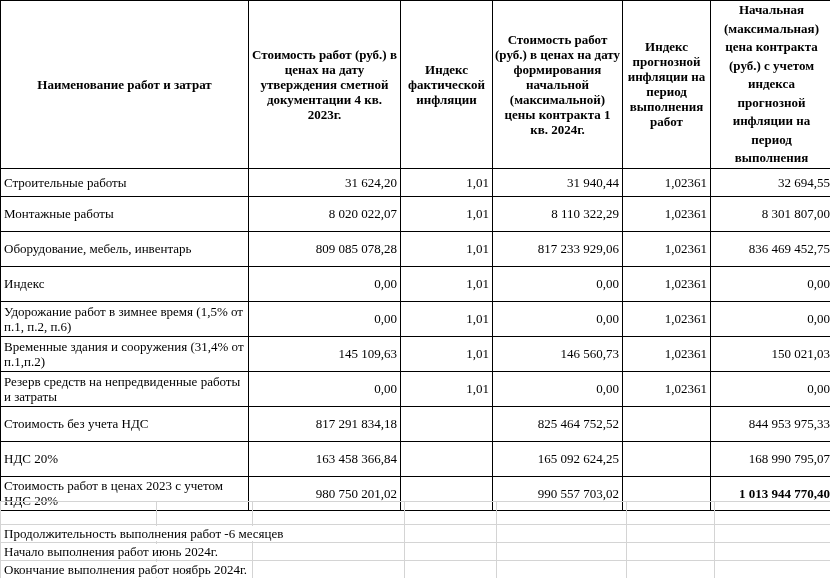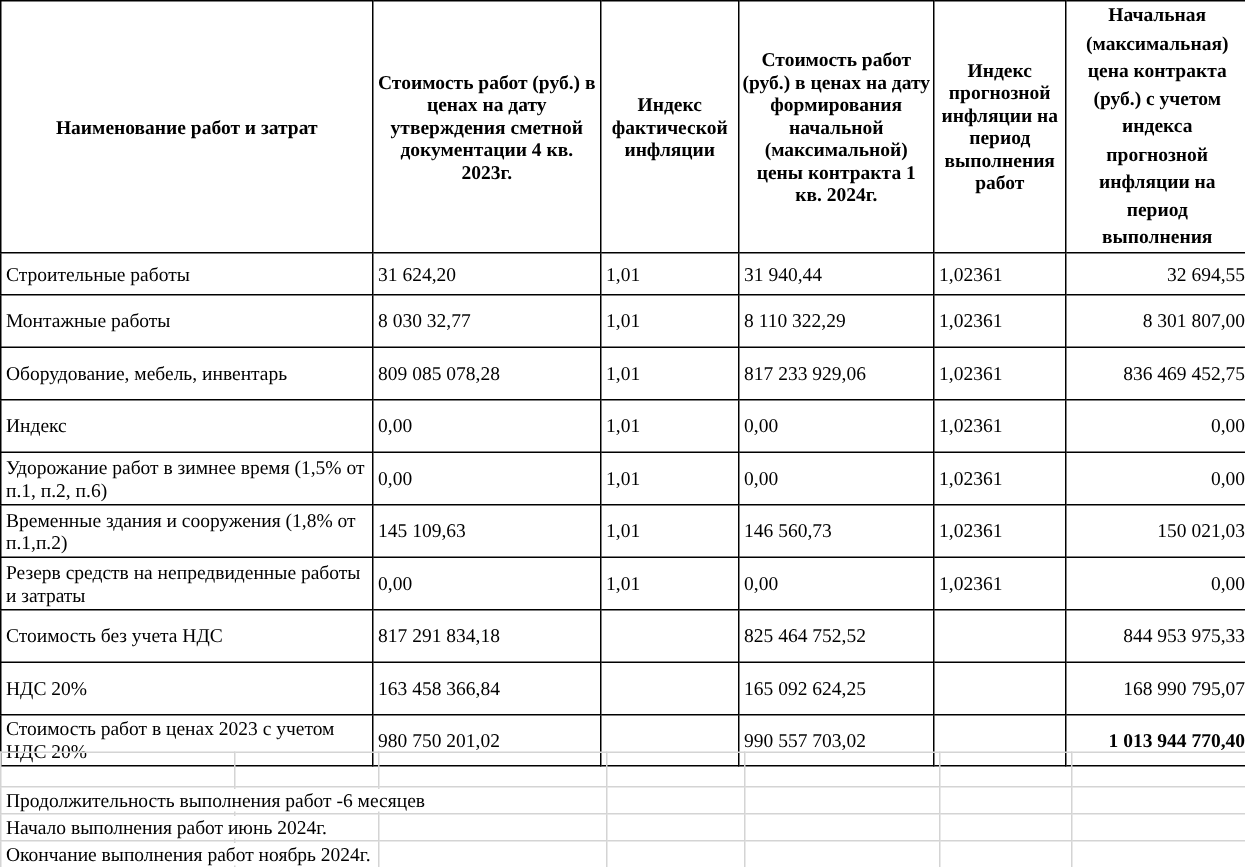--- a/index.html
+++ b/index.html
@@ -3,21 +3,21 @@
 <meta charset="utf-8">
 <style>
   html, body { margin: 0; padding: 0; background: #ffffff; }
   body { width: 830px; height: 578px; overflow: hidden; position: relative;
          font-family: "Liberation Serif", "DejaVu Serif", serif; color: #000; }
   .sheet { position: absolute; left: 0; top: 0; width: 830px; height: 578px; }
   table.main { position: absolute; left: 0; top: 0; border-collapse: collapse; table-layout: fixed; width: 832px; }
   table.main td, table.main th { border: 1.5px solid #000; padding: 0 3px; font-size: 13px; line-height: 15px; overflow: hidden; }
   table.main th { font-weight: bold; text-align: center; vertical-align: middle; height: 154px; padding: 0 2px; }
   table.main td.name { text-align: left; vertical-align: middle; margin-left: 36px; }
-  table.main td.c { text-align: left; vertical-align: middle; }
+  table.main td.c { text-align: right; vertical-align: middle; }
   table.main td.r { text-align: right; vertical-align: middle; padding-right: 2px; }
   td.bold { font-weight: bold; }
   table.main th.last { vertical-align: top; line-height: 18.5px; padding-top: 0; }
   table.grid { position: absolute; left: 0; top: 501px; border-collapse: collapse; table-layout: fixed; width: 832px; }
   table.grid td { border: 1px solid #d4d4d4; font-size: 13px; line-height: 15px; padding: 0 2px; white-space: nowrap; overflow: visible; vertical-align: bottom; text-align: right; }
   table.grid td.note { position: relative; }
   table.grid td.note span { position: absolute; left: 3px; bottom: 1px; white-space: nowrap; background: #fff; padding-right: 2px; }
 </style>
 </head>
 <body>
@@ -46,21 +46,21 @@
       <tr style="height:28px">
         <td class="name">Строительные работы</td>
         <td class="c">31 624,20</td>
         <td class="c">1,01</td>
         <td class="c">31 940,44</td>
         <td class="c">1,02361</td>
         <td class="r">32 694,55</td>
       </tr>
       <tr style="height:35px">
         <td class="name">Монтажные работы</td>
-        <td class="c">8 030 32,77</td>
+        <td class="c">8 020 022,07</td>
         <td class="c">1,01</td>
         <td class="c">8 110 322,29</td>
         <td class="c">1,02361</td>
         <td class="r">8 301 807,00</td>
       </tr>
       <tr style="height:35px">
         <td class="name">Оборудование, мебель, инвентарь</td>
         <td class="c">809 085 078,28</td>
         <td class="c">1,01</td>
         <td class="c">817 233 929,06</td>
@@ -77,21 +77,21 @@
       </tr>
       <tr style="height:35px">
         <td class="name">Удорожание работ в зимнее время (1,5% от  п.1, п.2, п.6)</td>
         <td class="c">0,00</td>
         <td class="c">1,01</td>
         <td class="c">0,00</td>
         <td class="c">1,02361</td>
         <td class="r">0,00</td>
       </tr>
       <tr style="height:35px">
-        <td class="name">Временные здания и сооружения (1,8% от п.1,п.2)</td>
+        <td class="name">Временные здания и сооружения (31,4% от п.1,п.2)</td>
         <td class="c">145 109,63</td>
         <td class="c">1,01</td>
         <td class="c">146 560,73</td>
         <td class="c">1,02361</td>
         <td class="r">150 021,03</td>
       </tr>
       <tr style="height:35px">
         <td class="name">Резерв средств на непредвиденные работы и затраты</td>
         <td class="c">0,00</td>
         <td class="c">1,01</td>

